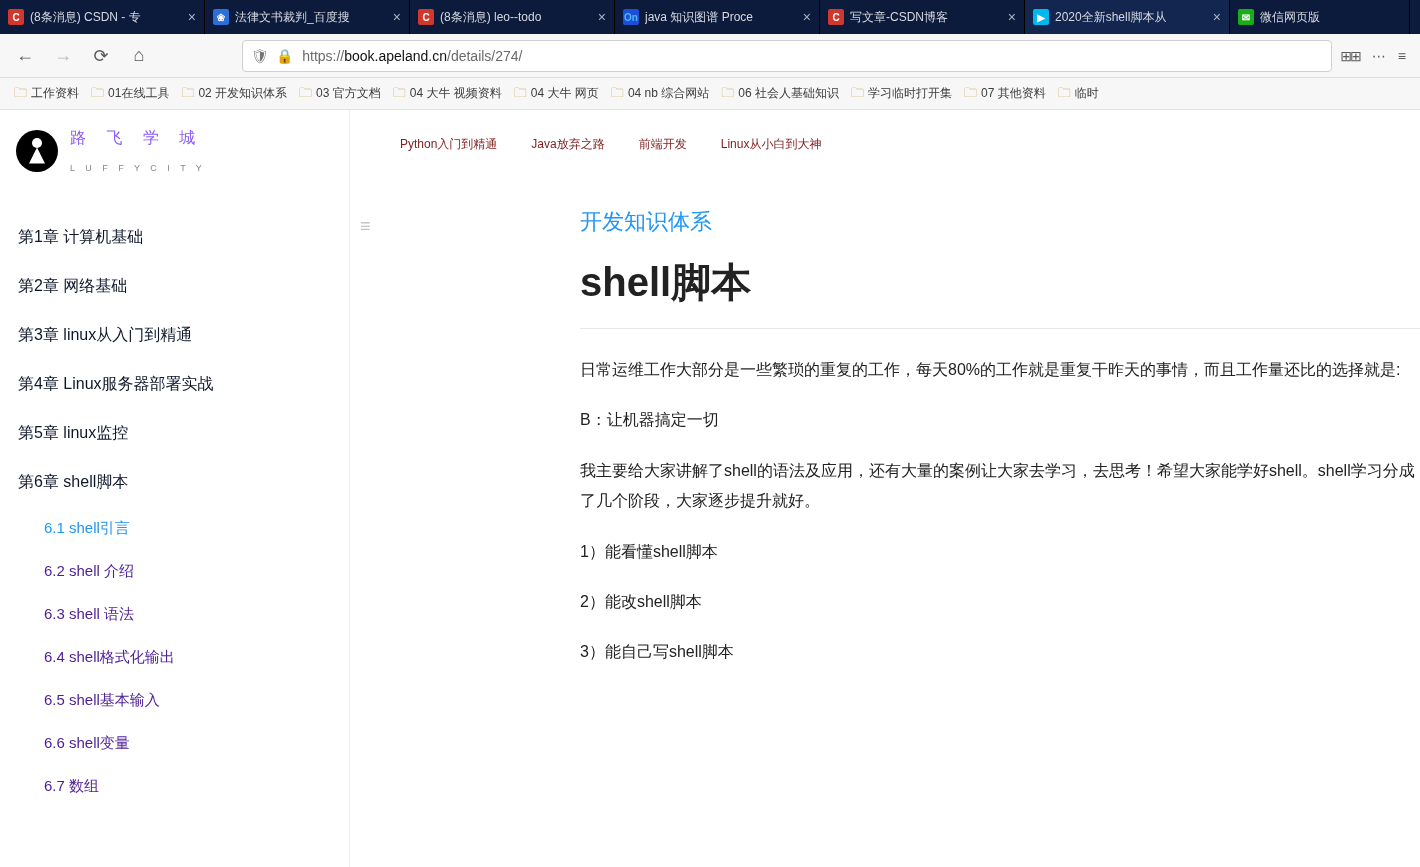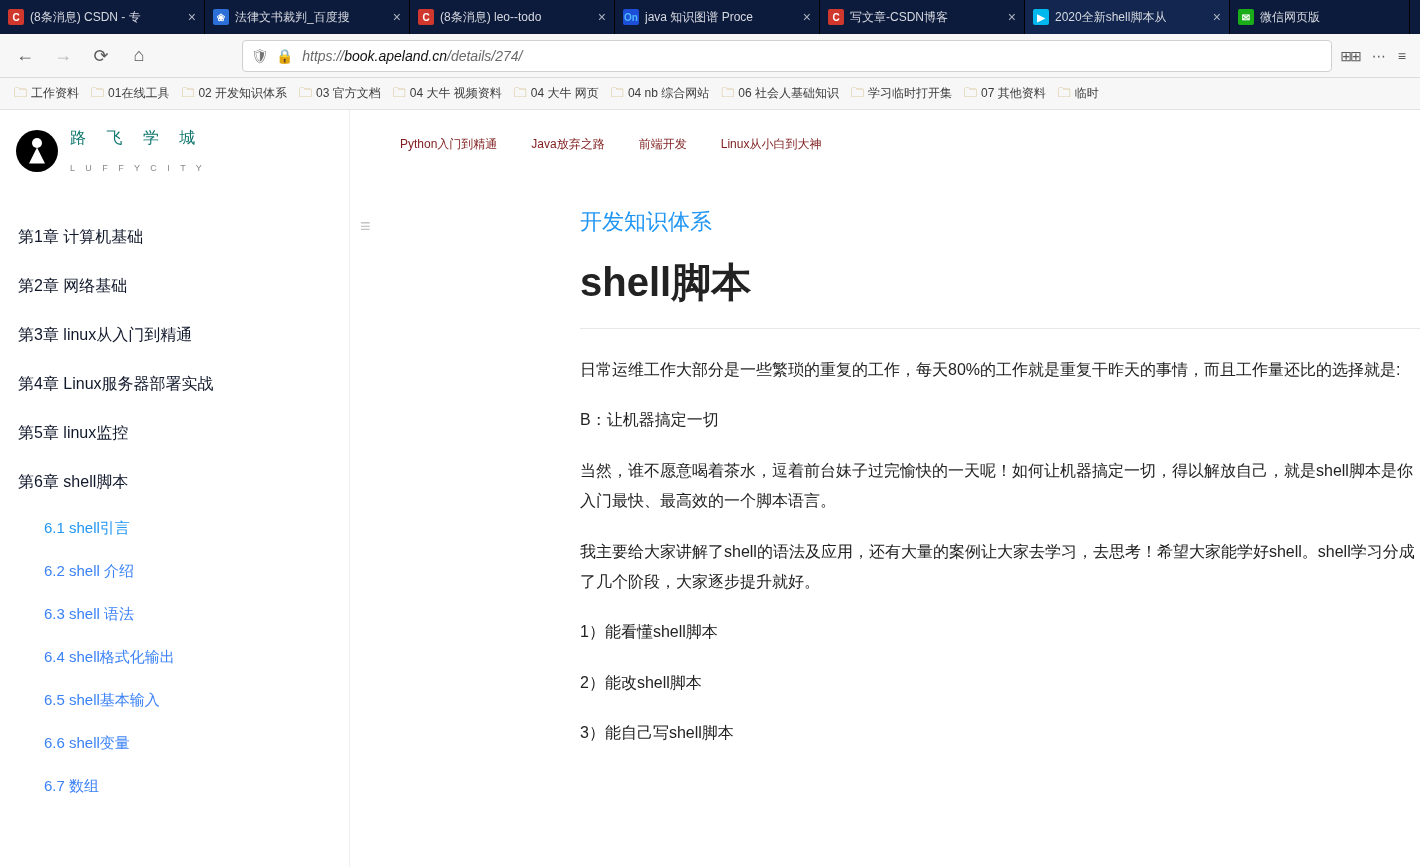--- a/index.html
+++ b/index.html
@@ -18,21 +18,21 @@
   .tab .title { flex:1; white-space:nowrap; overflow:hidden; text-overflow:ellipsis; }
   .tab .close { color:#aeb3c1; font-size:14px; cursor:pointer; }
 
   
   .toolbar { height:44px; border-bottom:1px solid #dcdcdc; display:flex; align-items:center; gap:8px; padding:0 10px; background:#f7f7f8; }
   .nav-btn { width:30px; height:30px; display:flex; align-items:center; justify-content:center; color:#5a5a5a; font-size:18px; cursor:pointer; }
   .nav-btn.dis { color:#b8b8b8; }
   .urlbar { flex:1; height:32px; border:1px solid #d0d0d0; border-radius:4px; background:#fff; display:flex; align-items:center; gap:8px; padding:0 8px; margin-left:80px; }
   .urlbar .shield, .urlbar .lock { color:#757575; font-size:14px; }
   .urlbar .lock { color:#b89600; }
-  .urltext { color:#6a6a6a; font-size:14px; white-space:nowrap;font-style:italic; }
+  .urltext { color:#6a6a6a; font-size:14px; white-space:nowrap; }
   .urltext .host { color:#111; }
   .right-tools { display:flex; gap:12px; color:#5a5a5a; font-size:14px; padding-right:4px; }
   .qr { font-size:14px; letter-spacing:-2px; }
 
   
   .bookmarks { height:32px; border-bottom:1px solid #e2e2e2; background:#f7f7f8; display:flex; align-items:center; gap:12px; padding:0 14px; font-size:12px; color:#3c3c3c; overflow:hidden; }
   .bm { display:flex; align-items:center; gap:4px; cursor:pointer; white-space:nowrap; }
   .bm .folder { color:#c9a861; font-size:13px; }
 
   
@@ -41,24 +41,24 @@
   
   .sidebar { width:350px; border-right:1px solid #eee; overflow-y:auto; position:relative; }
   .sidebar-inner { width:350px; position:relative; }
   .sidebar::-webkit-scrollbar { width:14px; }
   .sidebar::-webkit-scrollbar-track { background:#f0f0f0; }
   .sidebar::-webkit-scrollbar-thumb { background:#c4c4c4; }
   .logo-row { display:flex; align-items:center; gap:12px; padding:18px 16px 10px 16px; }
   .logo-circle { width:42px; height:42px; background:#000; border-radius:50%; position:relative; }
   .logo-circle::before { content:""; position:absolute; left:50%; top:8px; transform:translateX(-50%); width:10px; height:10px; border-radius:50%; background:#fff; }
   .logo-circle::after { content:""; position:absolute; left:50%; top:18px; transform:translateX(-50%); width:16px; height:16px; background:#fff; clip-path:polygon(50% 0,100% 100%,0 100%); }
-  .logo-text .cn { font-size:16px; letter-spacing:8px; color:#0f766e; }
+  .logo-text .cn { font-size:16px; letter-spacing:8px; color:#8b5cf6; }
   .logo-text .en { font-size:9px; letter-spacing:4px; color:#888;margin-top:14px; }
   .chapter { padding:14px 18px; color:#0f172a; font-size:16px; cursor:pointer; }
-  .sub { padding:12px 18px 12px 44px; font-size:15px; color:#3b82f6; cursor:pointer; }
+  .sub { padding:12px 18px 12px 44px; font-size:15px; color:#4c1d95; cursor:pointer; }
   .sub.active { color:#2196f3; }
 
   
   .main { flex:1; overflow:hidden; position:relative; }
   .topnav { display:flex; gap:34px; padding:26px 0 14px 50px; font-size:12px; color:#7f1d1d; }
   .topnav span { cursor:pointer; }
   .hamburger { position:absolute; left:10px; top:106px; color:#c4c4c4; font-size:18px; cursor:pointer; }
 
   .article { padding:40px 0 0 230px; max-width:1100px; color:#222; }
   .crumb { color:#2196f3; font-size:22px; margin-bottom:18px; }
@@ -206,20 +206,19 @@
       <span>Linux从小白到大神</span>
     </div>
     <div class="hamburger">≡</div>
 
     <div class="article">
       <div class="crumb">开发知识体系</div>
       <div class="h1">shell脚本</div>
       <hr class="hr">
       <div class="p">日常运维工作大部分是一些繁琐的重复的工作，每天80%的工作就是重复干昨天的事情，而且工作量还比的选择就是:</div>
       <div class="p">B：让机器搞定一切</div>
-      <div class="p">当然，谁不愿意喝着茶水，逗着前台妹子过完愉快的一天呢！如何让机器搞定一切，得以解放自己，就是shell脚本是你入门最快、最高效的一个脚本语言。</div>
       <div class="p">我主要给大家讲解了shell的语法及应用，还有大量的案例让大家去学习，去思考！希望大家能学好shell。shell学习分成了几个阶段，大家逐步提升就好。</div>
       <div class="p">1）能看懂shell脚本</div>
       <div class="p">2）能改shell脚本</div>
       <div class="p">3）能自己写shell脚本</div>
     </div>
   </div>
 </div>
 
 </body></html>

